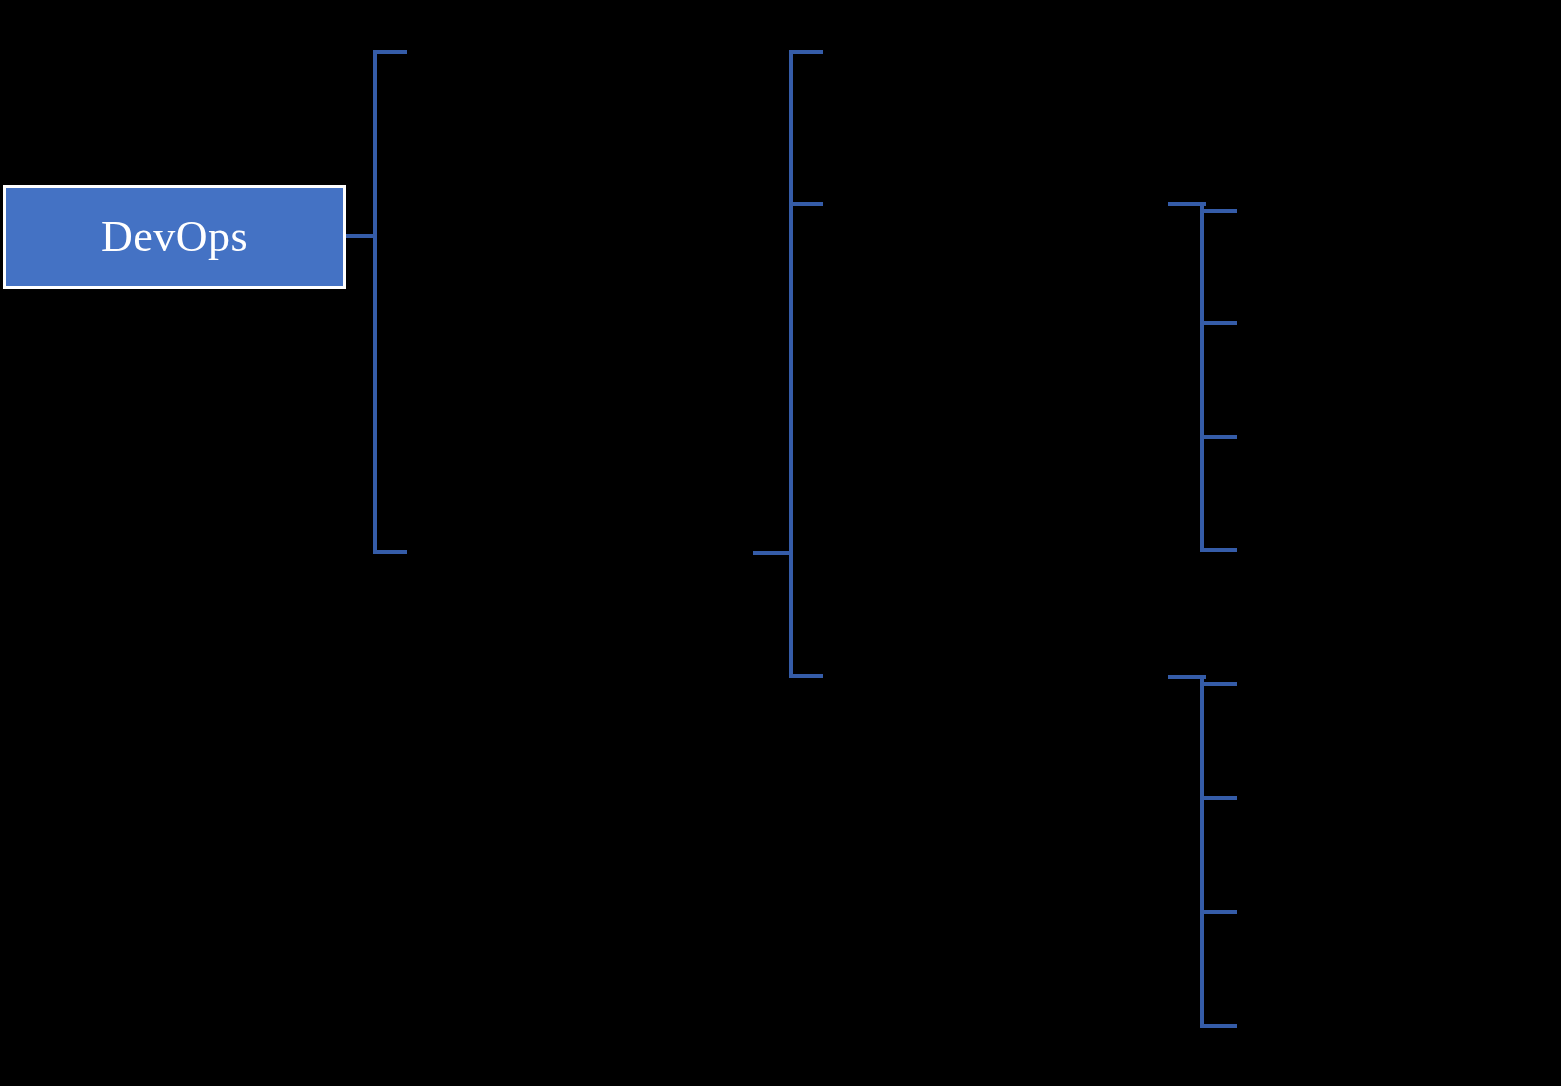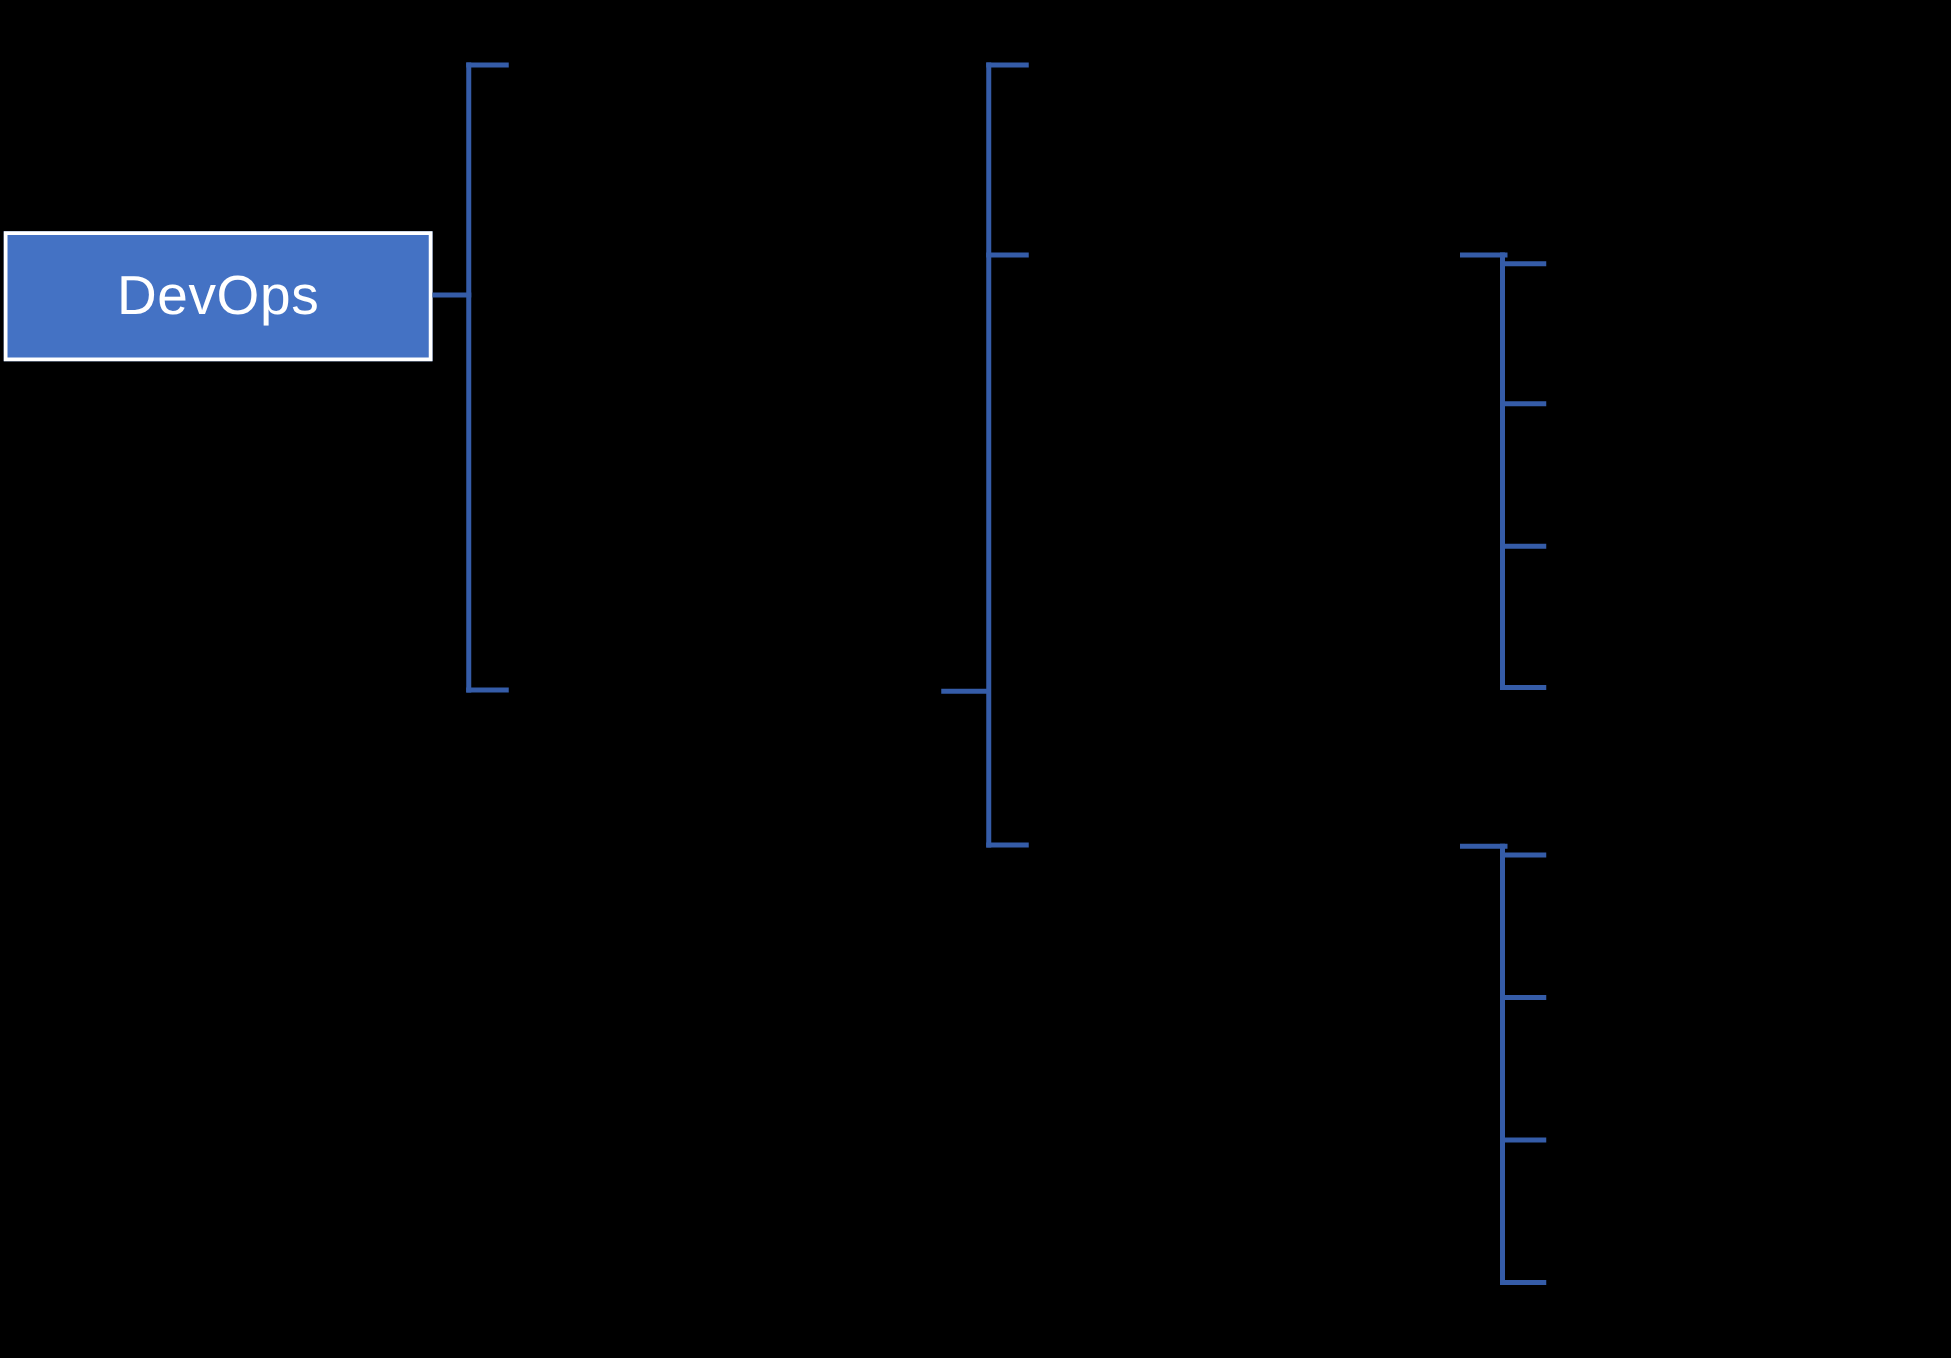--- a/index.html
+++ b/index.html
@@ -8,21 +8,21 @@
     --node-border:#FFFFFF;
     --node-text:#FFFFFF;
     --line:#355CA8;
   }
   html,body{margin:0;padding:0;background:var(--bg);}
   .canvas{
     position:relative;
     width:1561px;height:1086px;
     background:var(--bg);
     overflow:hidden;
-    font-family:Liberation Sans, sans-serif;
+    font-family:Liberation Serif, serif;
   }
   .node{
     position:absolute;
     left:3px;top:185px;
     width:337px;height:98px;
     background:var(--node-fill);
     border:3px solid var(--node-border);
     display:flex;align-items:center;justify-content:center;
   }
   .node-label{

